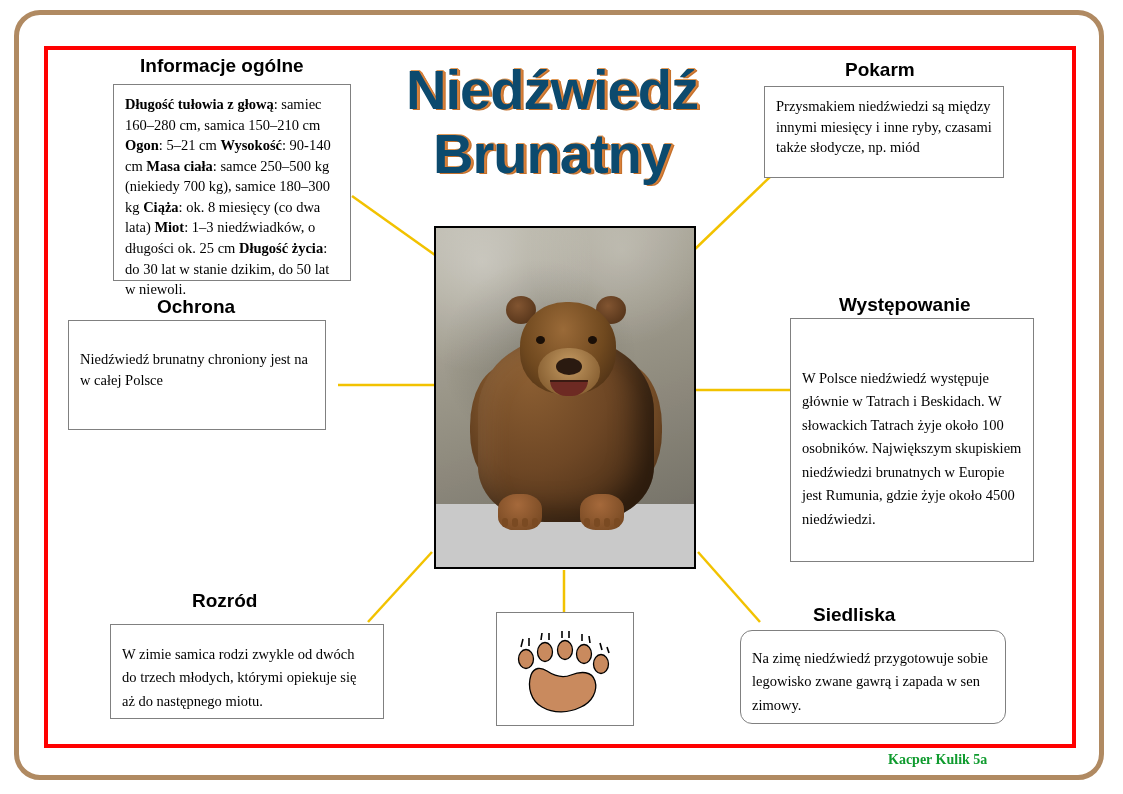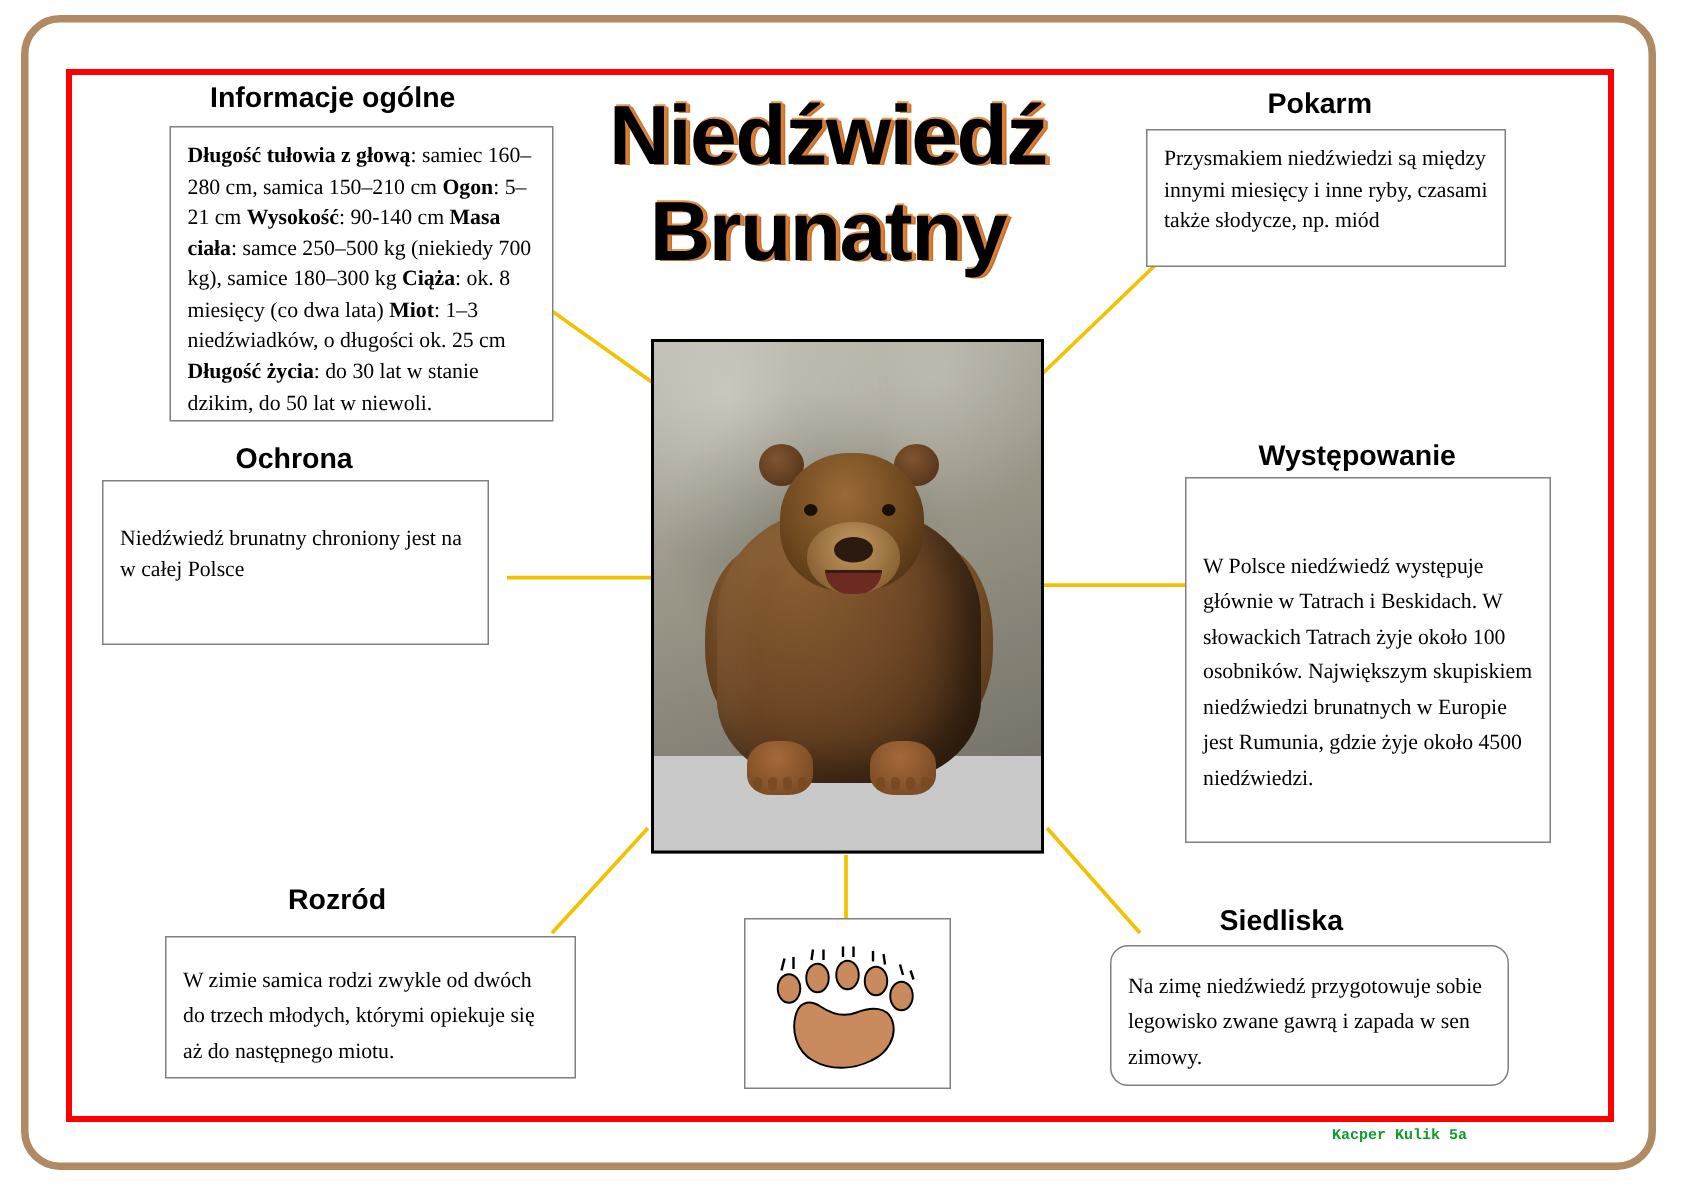--- a/index.html
+++ b/index.html
@@ -57,21 +57,21 @@
   .title {
     position: absolute;
     left: 352px;
     top: 58px;
     width: 400px;
     text-align: center;
     font-family: "Liberation Sans", sans-serif;
     font-weight: bold;
     font-size: 56px;
     line-height: 1.15;
-    color: #000000;
+    color: #0c4a6e;
     text-shadow:
       2px 0 0 #d8803a,
       3px 1px 0 #c4702c,
       1px -1px 0 #e09a58;
     letter-spacing: -1px;
   }
 
   
   .heading {
     position: absolute;
@@ -231,23 +231,23 @@
     height: 114px;
     border: 1px solid #808080;
     background: #ffffff;
     box-sizing: border-box;
   }
 
   .signature {
     position: absolute;
     left: 888px;
     top: 752px;
-    font-family: Liberation Mono, monospace;
+    font-family: Liberation Serif, serif;
     font-weight: bold;
-    font-size: 10px;
+    font-size: 14px;
     color: #0f9b2e;
     white-space: nowrap;
   }
 </style>
 </head>
 <body>
 
 <div id="poster">
 
   <div class="outer-frame"></div>
@@ -264,21 +264,21 @@
       <line x1="564" y1="570" x2="564" y2="612"></line>
     </g>
   </svg>
 
   <div class="title">
     <span>Niedźwiedź</span><br>
     <span>Brunatny</span>
   </div>
 
   <div class="heading" style="left:140px; top:55px;">Informacje ogólne</div>
-  <div class="box" style="left:113px; top:84px; width:256px; height:197px;">
+  <div class="box" style="left:113px; top:84px; width:238px; height:197px;">
     <span style="font-weight:bold">Długość tułowia z głową</span><span>: samiec 160–280 cm, samica 150–210 cm</span>
     <span style="font-weight:bold">Ogon</span><span>: 5–21 cm </span>
     <span style="font-weight:bold">Wysokość</span><span>: 90-140 cm </span>
     <span style="font-weight:bold">Masa ciała</span><span>: samce 250–500 kg (niekiedy 700 kg), samice 180–300 kg</span>
     <span style="font-weight:bold">Ciąża</span><span>: ok. 8 miesięcy (co dwa lata)</span>
     <span style="font-weight:bold">Miot</span><span>: 1–3 niedźwiadków, o długości ok. 25 cm </span>
     <span style="font-weight:bold">Długość życia</span><span>: do 30 lat w stanie dzikim, do 50 lat w niewoli.</span>
   </div>
 
   <div class="heading" style="left:845px; top:59px;">Pokarm</div>

